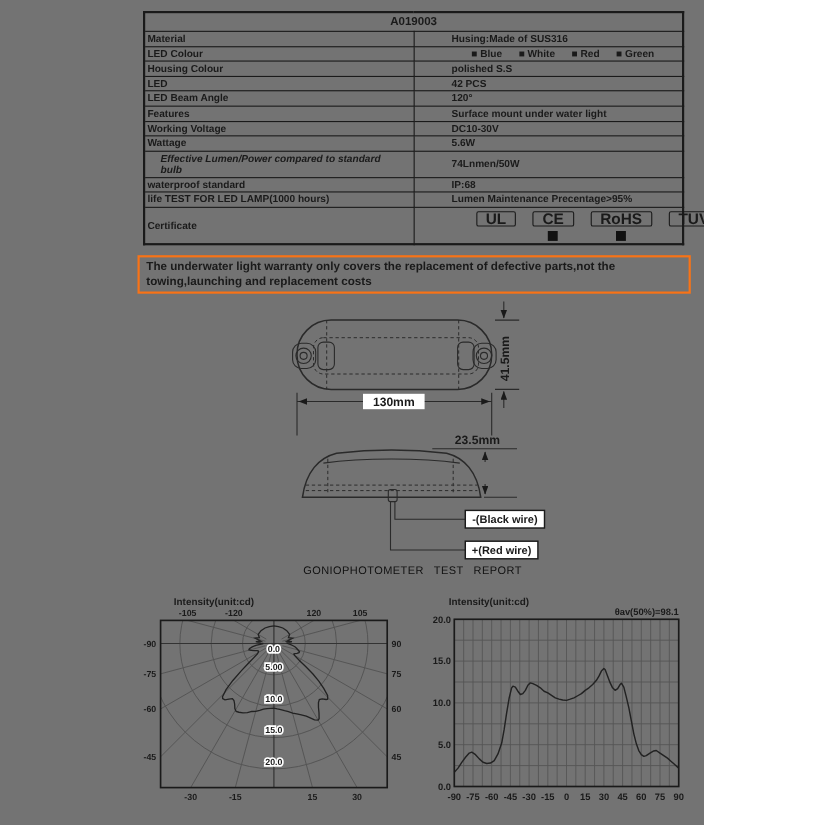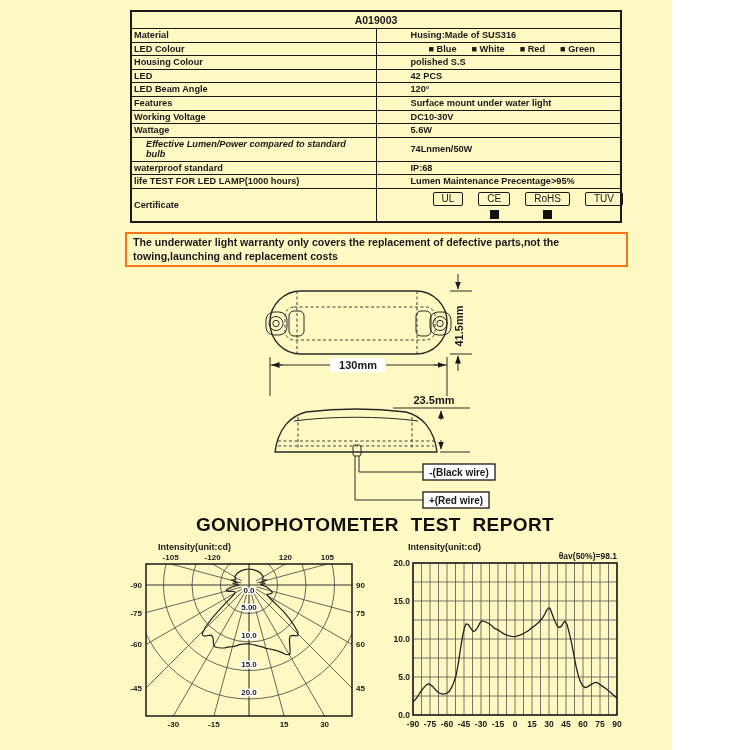--- a/index.html
+++ b/index.html
@@ -1,42 +1,42 @@
 <!DOCTYPE html>
 <html><head>
 <meta charset="utf-8">
 <style>
   html,body{margin:0;padding:0;background:#fff;}
-  .page{position:relative;width:640px;height:750px;background:#fef9c3;overflow:hidden;
-        font-family:"Liberation Sans",sans-serif;color:#111;padding-left:32px;}
+  .page{position:relative;width:640px;height:750px;background:#737373;overflow:hidden;
+        font-family:"Liberation Sans",sans-serif;color:#111;}
   
   table.spec{position:absolute;left:130px;top:10px;width:492px;border-collapse:collapse;
              border:2px solid #1a1a1a;table-layout:fixed;}
   .spec td{border:1px solid #1a1a1a;font-size:9.2px;font-weight:bold;line-height:1.15;
            padding:1px 4px;color:#1a1a1a;}
   .spec td.lbl{width:150px;text-align:left;white-space:nowrap;padding:1px 2px;margin-top:36px;}
   .spec td.lbl.wrap{white-space:normal;padding:1px 14px;font-style:italic;}
   .spec td.val{padding-left:34px;}
   .spec tr.hdr td{text-align:center;font-size:10.5px;padding:2px;}
   .led-colours span{margin-right:15px;white-space:nowrap;}
   .led-colours{padding-left:52px !important;}
   .cert-cell{padding:3px 0 2px 56px !important;}
   .cert-row{display:flex;gap:15px;}
   .cert-col{display:flex;flex-direction:column;align-items:center;gap:4px;}
-  .cert-box{border:1.5px solid #1a1a1a;border-radius:2px;padding:0 8px;font-size:10px;
-            font-weight:normal;line-height:12px;height:12px;}
+  .cert-box{border:1.5px solid #1a1a1a;border-radius:2px;padding:0 8px;font-size:14px;
+            font-weight:bold;line-height:12px;height:12px;}
   .cert-sq{width:9px;height:9px;background:#111;}
   .cert-sq.empty{background:transparent;}
   
   .note{position:absolute;left:125px;top:232px;width:503px;box-sizing:border-box;
         border:2px solid #f97316;font-size:10.6px;font-weight:bold;line-height:1.28;
         padding:2px 6px;color:#1a1a1a;}
   
   .report-title{position:absolute;left:0;top:514px;width:750px;text-align:center;
-        font-size:19px;font-weight:bold;letter-spacing:.4px;word-spacing:6px;color:#111;}
+        font-size:10px;font-weight:normal;letter-spacing:.4px;word-spacing:6px;color:#111;}
   svg{position:absolute;}
   svg text{font-family:"Liberation Sans",sans-serif;fill:#1a1a1a;}
   .dwg-line{stroke:#2a2a2a;stroke-width:1;fill:none;}
   .dwg-thick{stroke:#2a2a2a;stroke-width:1.4;fill:none;}
   .dwg-dash{stroke:#2a2a2a;stroke-width:.9;fill:none;stroke-dasharray:3,2.5;}
   .dim-txt{font-size:11px;font-weight:bold;}
   .wire-txt{font-size:10px;font-weight:bold;}
 </style>
 </head>
 <body>

